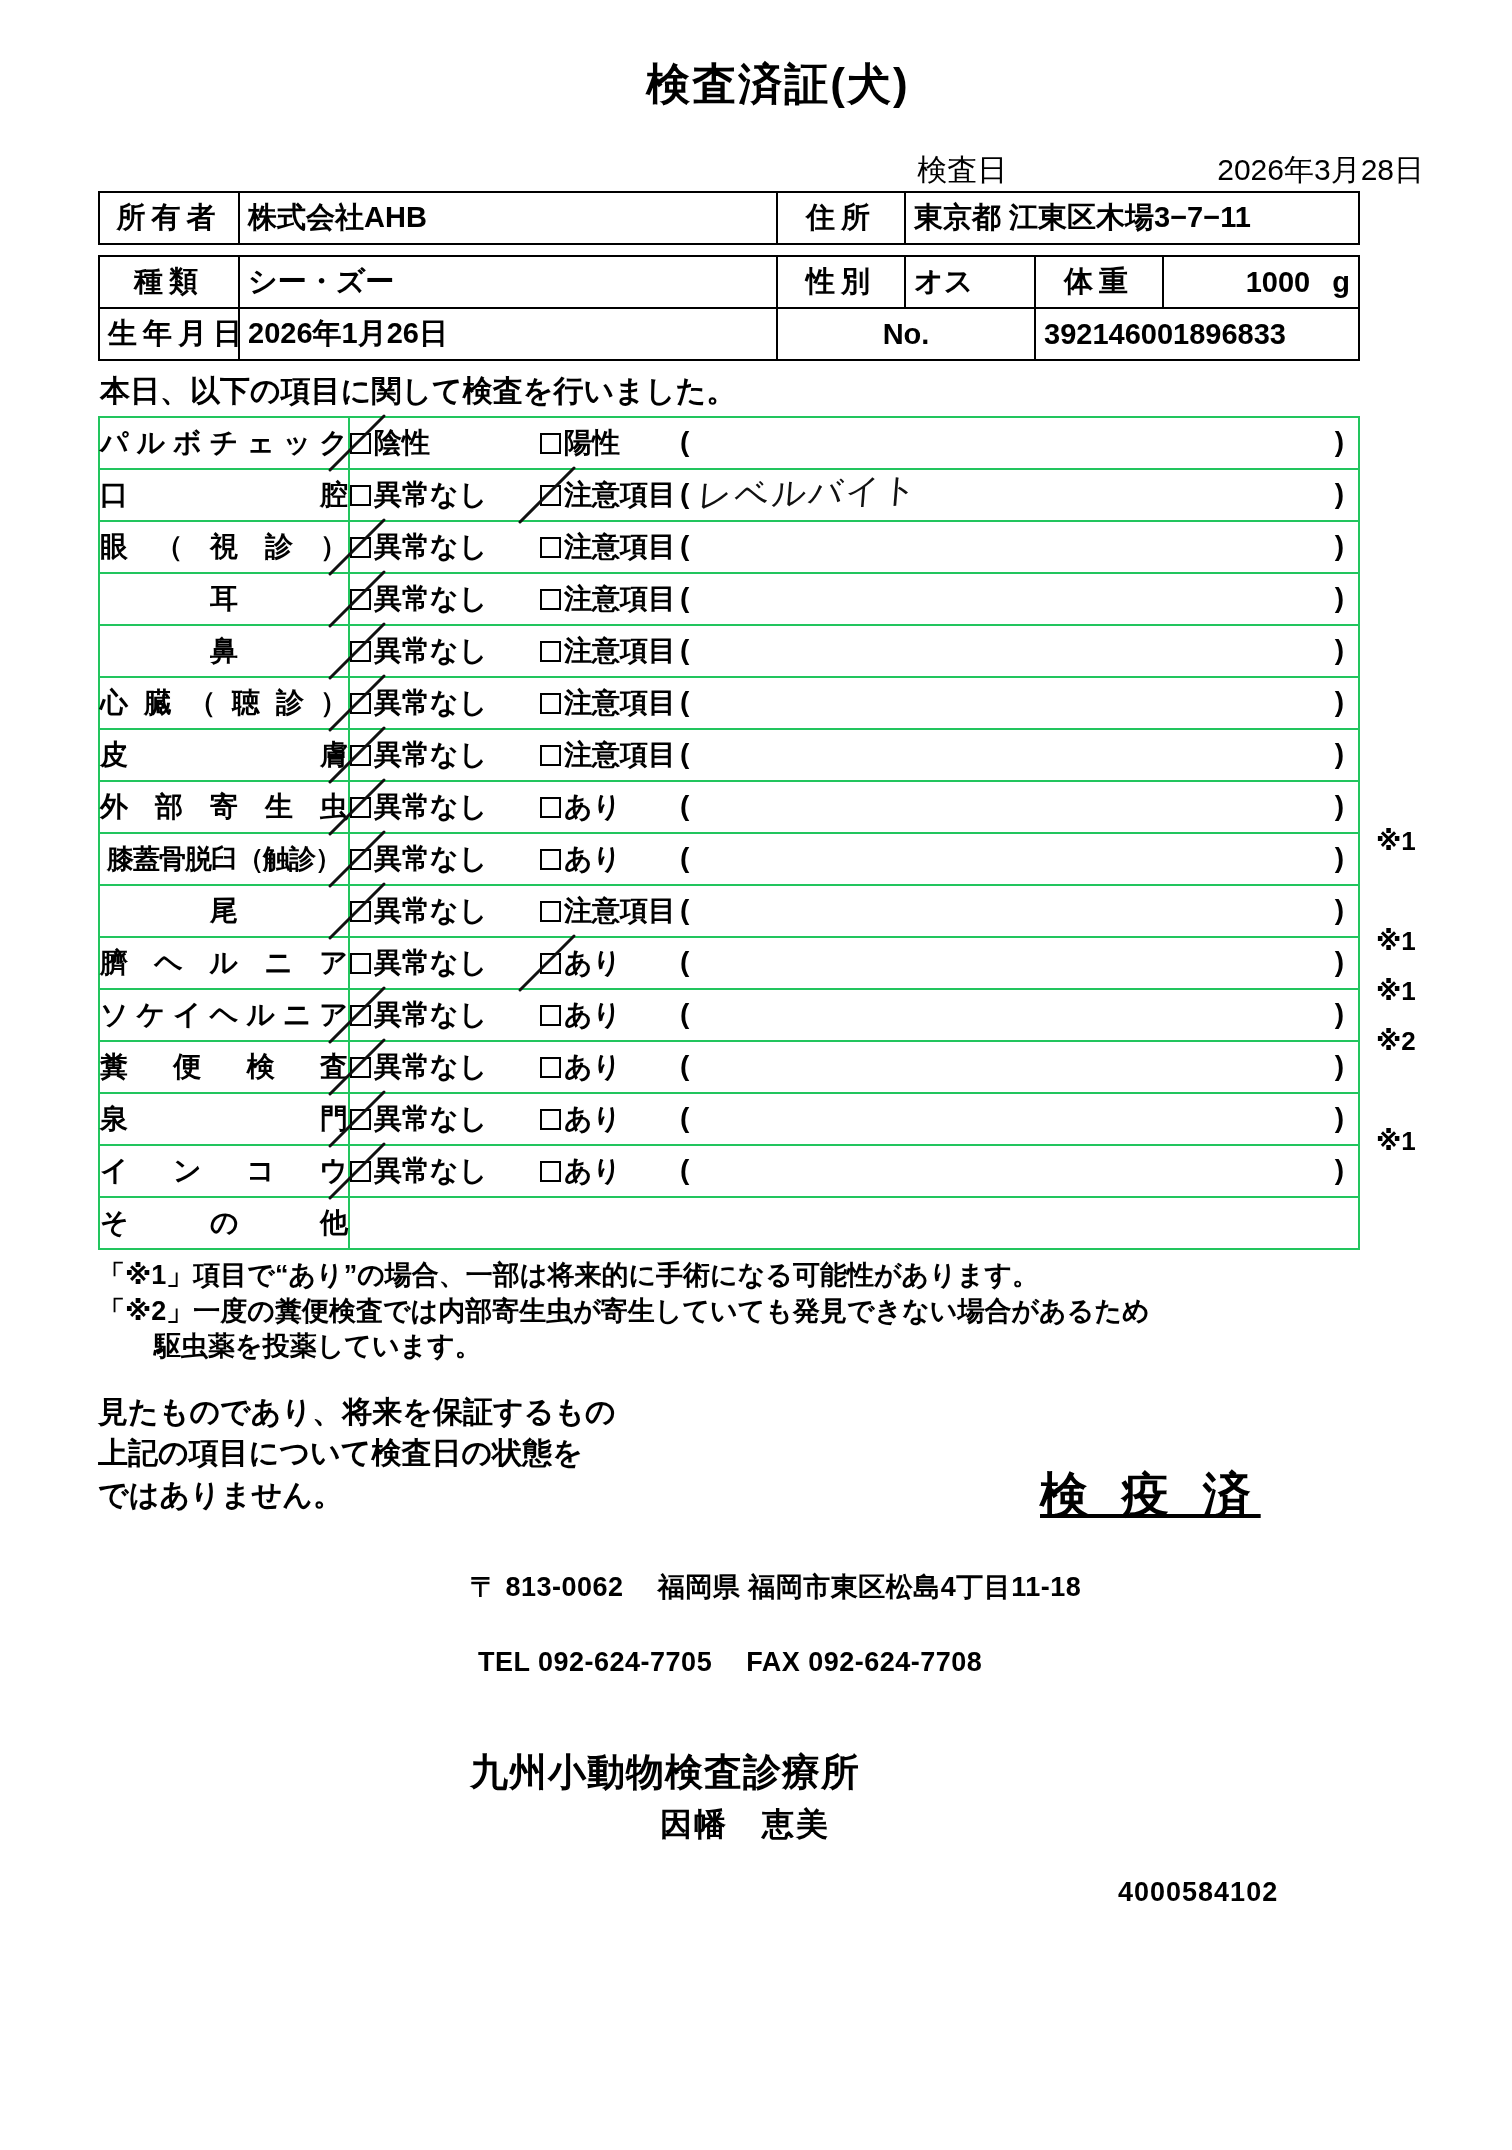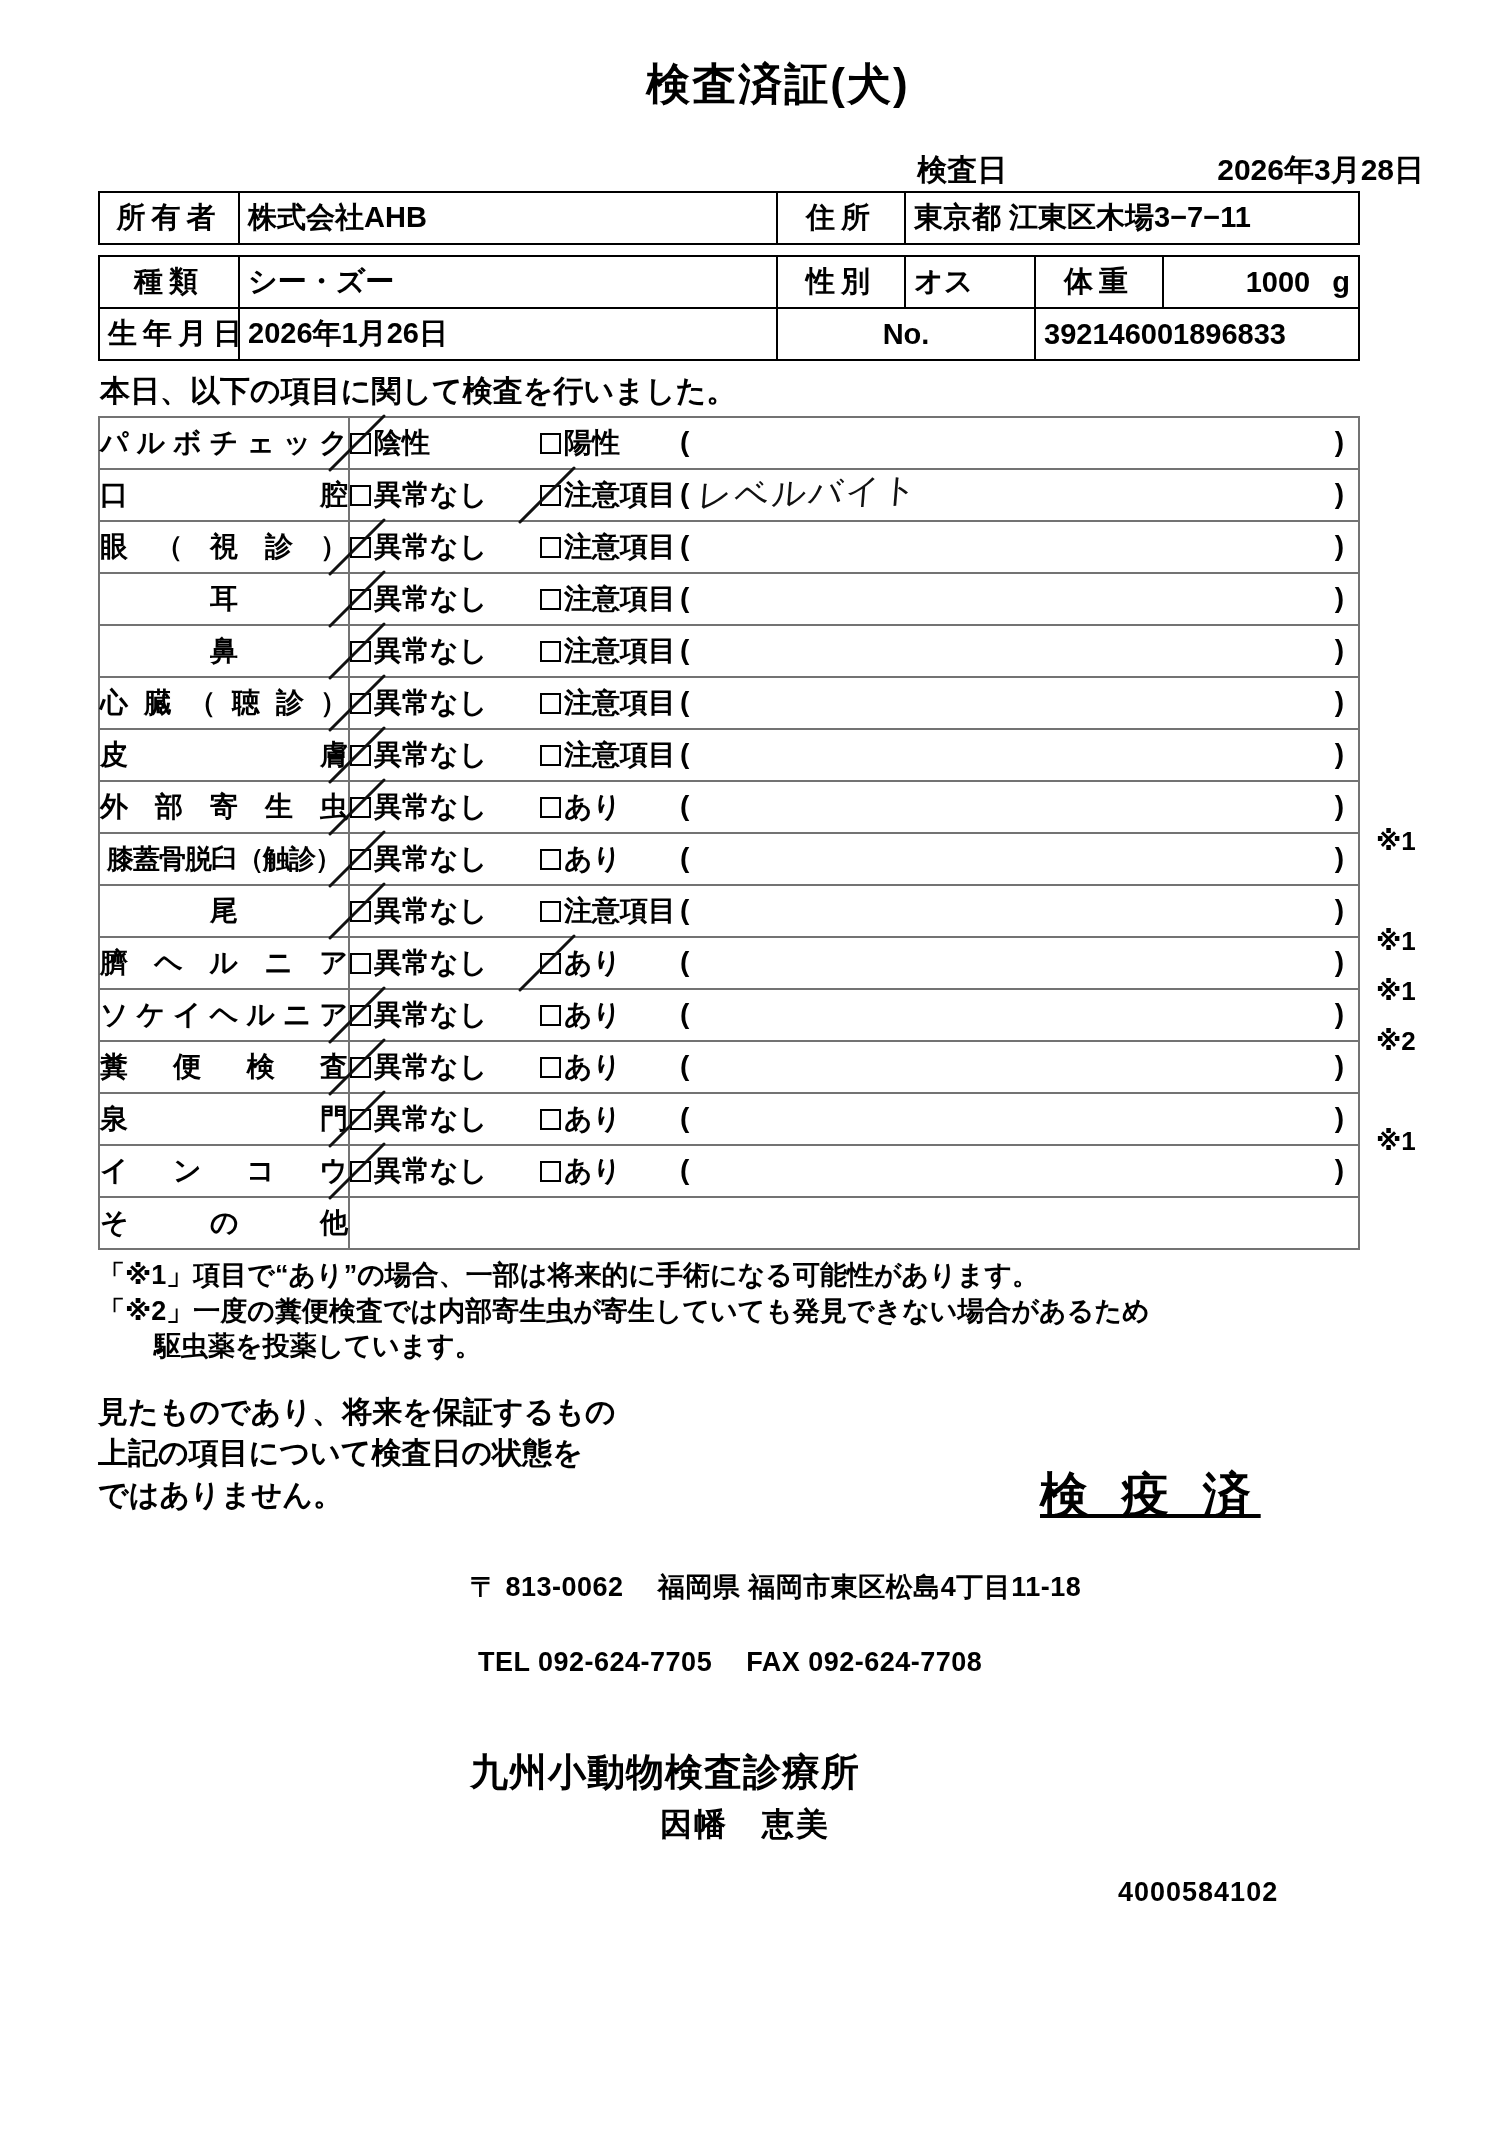--- a/index.html
+++ b/index.html
@@ -35,21 +35,21 @@
   }
 
   
   .date-line {
     display: flex;
     justify-content: flex-end;
     align-items: baseline;
     margin-top: 44px;
     padding-right: 88px;
     font-size: 30px;
-    font-weight: bold;
+    font-weight: normal;
   }
   .date-line .dl-label { margin-right: 210px; }
 
   
   .tbl {
     margin: 0 auto;
     border-collapse: collapse;
     table-layout: fixed;
     font-weight: bold;
   }
@@ -89,21 +89,21 @@
     width: 1320px;
     position: relative;
   }
   .items {
     border-collapse: collapse;
     table-layout: fixed;
     width: 1262px;
     font-weight: bold;
   }
   .items td {
-    border: 2px solid #737373;
+    border: 2px solid #22c55e;
     height: 50px;
     font-size: 28px;
     padding: 0;
     vertical-align: middle;
     white-space: nowrap;
     position: relative;
   }
   .it-name {
     width: 248px;
     padding: 0 6px;

